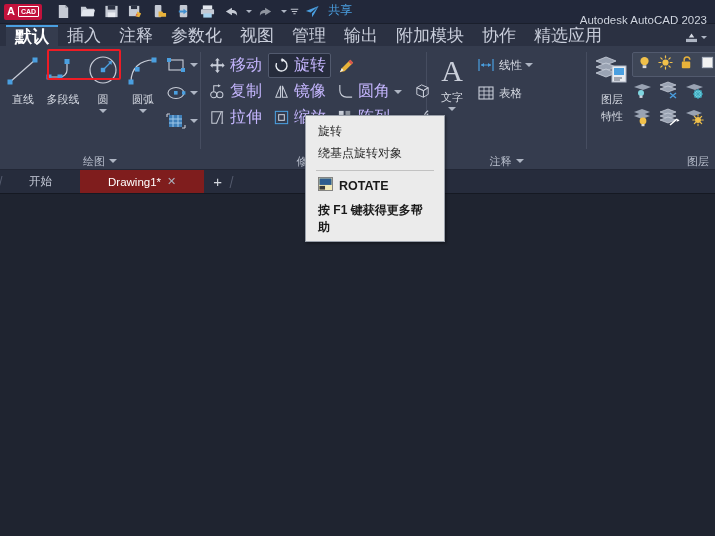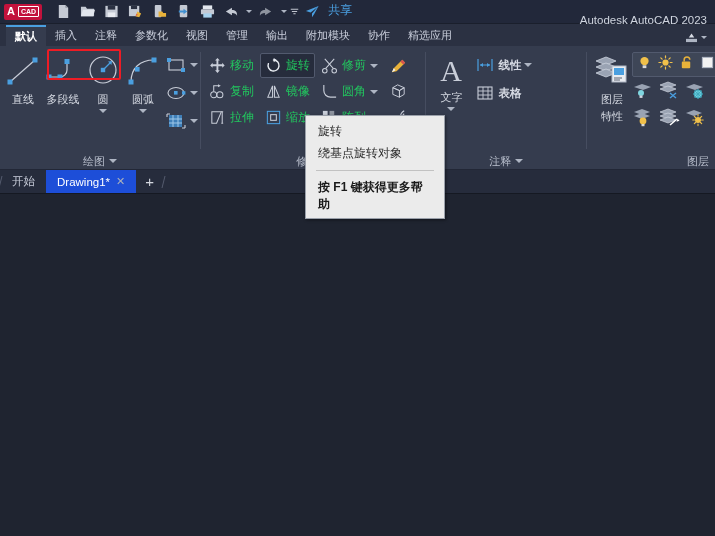--- a/index.html
+++ b/index.html
@@ -46,21 +46,21 @@
   .menu-item {
     color: #d4d8e0; font-size: 11.5px; padding: 0 11px; line-height: 23px; white-space: nowrap;
   }
 
   
   .ribbon-tabs {
     height: 22px; background: #2b3142; display: flex; align-items: flex-end;
     padding-left: 6px; position: relative;
   }
   .rtab {
-    color: #c9cedb; font-size: 11px; padding: 0 9px; line-height: 21px; white-space: nowrap; margin-top: 12px;
+    color: #c9cedb; font-size: 17px; padding: 0 9px; line-height: 21px; white-space: nowrap; margin-top: 12px;
   }
   .rtab.active {
     background: #353c4e; color: #fff; font-weight: bold;
     border-top: 2px solid #4a9fe0; line-height: 19px;
   }
   .ribbon-tabs .spacer { flex: 1; }
   .rtab-tool {
     display: flex; align-items: center; gap: 3px; padding-right: 8px; padding-bottom: 3px;
   }
 
@@ -84,30 +84,30 @@
   
   .big-btn {
     width: 46px; display: flex; flex-direction: column; align-items: center; gap: 2px;
     padding-top: 2px;
   }
   .big-btn .lbl { color: #d6dae3; font-size: 11px; white-space: nowrap; text-align: center; }
   .ico { display: flex; align-items: center; justify-content: center; }
 
   
   .col-small { display: flex; flex-direction: column; gap: 2px; padding-top: 2px; }
-  .small-btn { height: 26px; display: flex; align-items: center; gap: 3px; padding: 0 2px; font-weight: bold; }
+  .small-btn { height: 26px; display: flex; align-items: center; gap: 3px; padding: 0 2px; }
   .small-btn .lbl { color: #d6dae3; font-size: 11.5px; white-space: nowrap; }
 
   .modify-grid { display: flex; flex-direction: column; gap: 1px; padding-top: 3px; }
   .modify-row { display: flex; align-items: center; gap: 1px; }
   .mbtn {
     height: 25px; display: flex; align-items: center; gap: 4px; padding: 0 4px;
     border: 1px solid transparent; border-radius: 2px;
   }
-  .mbtn .lbl { color: #22c55e; font-size: 12px; white-space: nowrap; }
+  .mbtn .lbl { color: #c4b5fd; font-size: 16px; white-space: nowrap; }
   .mbtn.pressed { background: #262c3c; border-color: #525a6e; }
 
   .highlight-box {
     position: absolute; border: 2px solid #ee1c25; border-radius: 2px; pointer-events: none;
   }
 
   
   .tooltip {
     position: absolute; background: #ebebeb; border: 1px solid #9aa0aa;
     box-shadow: 1px 1px 3px rgba(0,0,0,.45); z-index: 50; padding: 6px 0 5px 0;
@@ -118,24 +118,24 @@
   .tt-cmd { display: flex; align-items: center; gap: 6px; padding: 1px 12px 4px 12px; }
   .tt-cmd .txt { color: #1a1a1a; font-size: 12.5px; font-weight: bold; }
   .tt-help { color: #1a1a1a; font-size: 12px; font-weight: bold; padding: 3px 12px 0 12px; }
 
   
   .doctabs {
     height: 24px; background: #262c3c; display: flex; align-items: stretch;
     border-bottom: 1px solid #151922;
   }
   .dtab {
-    display: flex; align-items: center; gap: 6px; padding: 0 11px;
+    display: flex; align-items: center; gap: 6px; padding: 0 28px;
     color: #c9cedb; font-size: 11.5px; position: relative;
   }
-  .dtab.active { background: #1d4ed8; color: #fff; }
+  .dtab.active { background: #7f1d1d; color: #fff; }
   .dtab .x { color: #aab0bc; font-size: 11px; }
   .dtab-sep { width: 1px; align-self: center; height: 12px; background: #555c6e;
     transform: skewX(-14deg); }
   .dtab-plus { color: #d4d8e0; font-size: 15px; padding: 0 9px; display: flex; align-items: center; }
 
   
   .canvas { position: relative; flex: 1; background: #000; overflow: hidden; }
 </style>
 </head>
 <body>
@@ -364,31 +364,20 @@
             <div class="mbtn pressed">
               <span class="ico">
                 <svg width="17" height="17" viewBox="0 0 18 18">
                     <path d="M9 3.2A5.8 5.8 0 1 1 3.6 7" fill="none" stroke="#e8ecf2" stroke-width="1.5" stroke-linecap="round"></path>
                     <path d="M9.2 1l3.2 2.2-3.2 2.3z" fill="#e8ecf2"></path>
                   </svg>
               </span>
               <span class="lbl">旋转</span>
             </div>
 
-            <div class="mbtn">
-              <span class="ico">
-                <svg width="17" height="17" viewBox="0 0 18 18">
-                    <path d="M4 2l9 10M14 2L5 12" stroke="#c9ced9" stroke-width="1.1"></path>
-                    <circle cx="4" cy="14.5" r="2.4" fill="none" stroke="#c9ced9" stroke-width="1.1"></circle>
-                    <circle cx="14" cy="14.5" r="2.4" fill="none" stroke="#c9ced9" stroke-width="1.1"></circle>
-                  </svg>
-              </span>
-              <span class="lbl">修剪</span>
-              <span class="caret-d"></span>
-            </div>
 
             <div class="mbtn">
               <span class="ico">
                 <svg width="19" height="19" viewBox="0 0 20 20">
                     <path d="M3 17l2-4 9-9 3 3-9 9z" fill="#e8b23a"></path>
                     <path d="M14 4l3 3-2 2-3-3z" fill="#d9534f"></path>
                     <path d="M3 17l2-4 2 2z" fill="#f0f0f0"></path>
                   </svg>
               </span>
             </div>
@@ -649,20 +638,30 @@
     </div>
 
     <div class="highlight-box" style="left:47px; top:3px; width:74px; height:31px;"></div>
 
   </div>
 
   <div class="tooltip" style="left:305px; top:115px; width:140px;">
     <div class="tt-title">旋转</div>
     <div class="tt-desc">绕基点旋转对象</div>
     <div class="tt-rule"></div>
+    <div class="tt-cmd">
+      <span>
+        <svg width="15" height="14" viewBox="0 0 16 15">
+            <rect x="0.5" y="0.5" width="15" height="14" fill="#f2e9b8" stroke="#7d7d7d"></rect>
+            <rect x="1.5" y="1.5" width="13" height="7" fill="#2f5d8e"></rect>
+            <rect x="1.5" y="9.5" width="6" height="4" fill="#3a3a3a"></rect>
+          </svg>
+      </span>
+      <span class="txt">ROTATE</span>
+    </div>
     <div class="tt-help">按 F1 键获得更多帮助</div>
   </div>
 
   <div class="doctabs">
     <div class="dtab-sep"></div>
     <div class="dtab">
       <span>开始</span>
     </div>
     <div class="dtab active">
       <span>Drawing1*</span>

